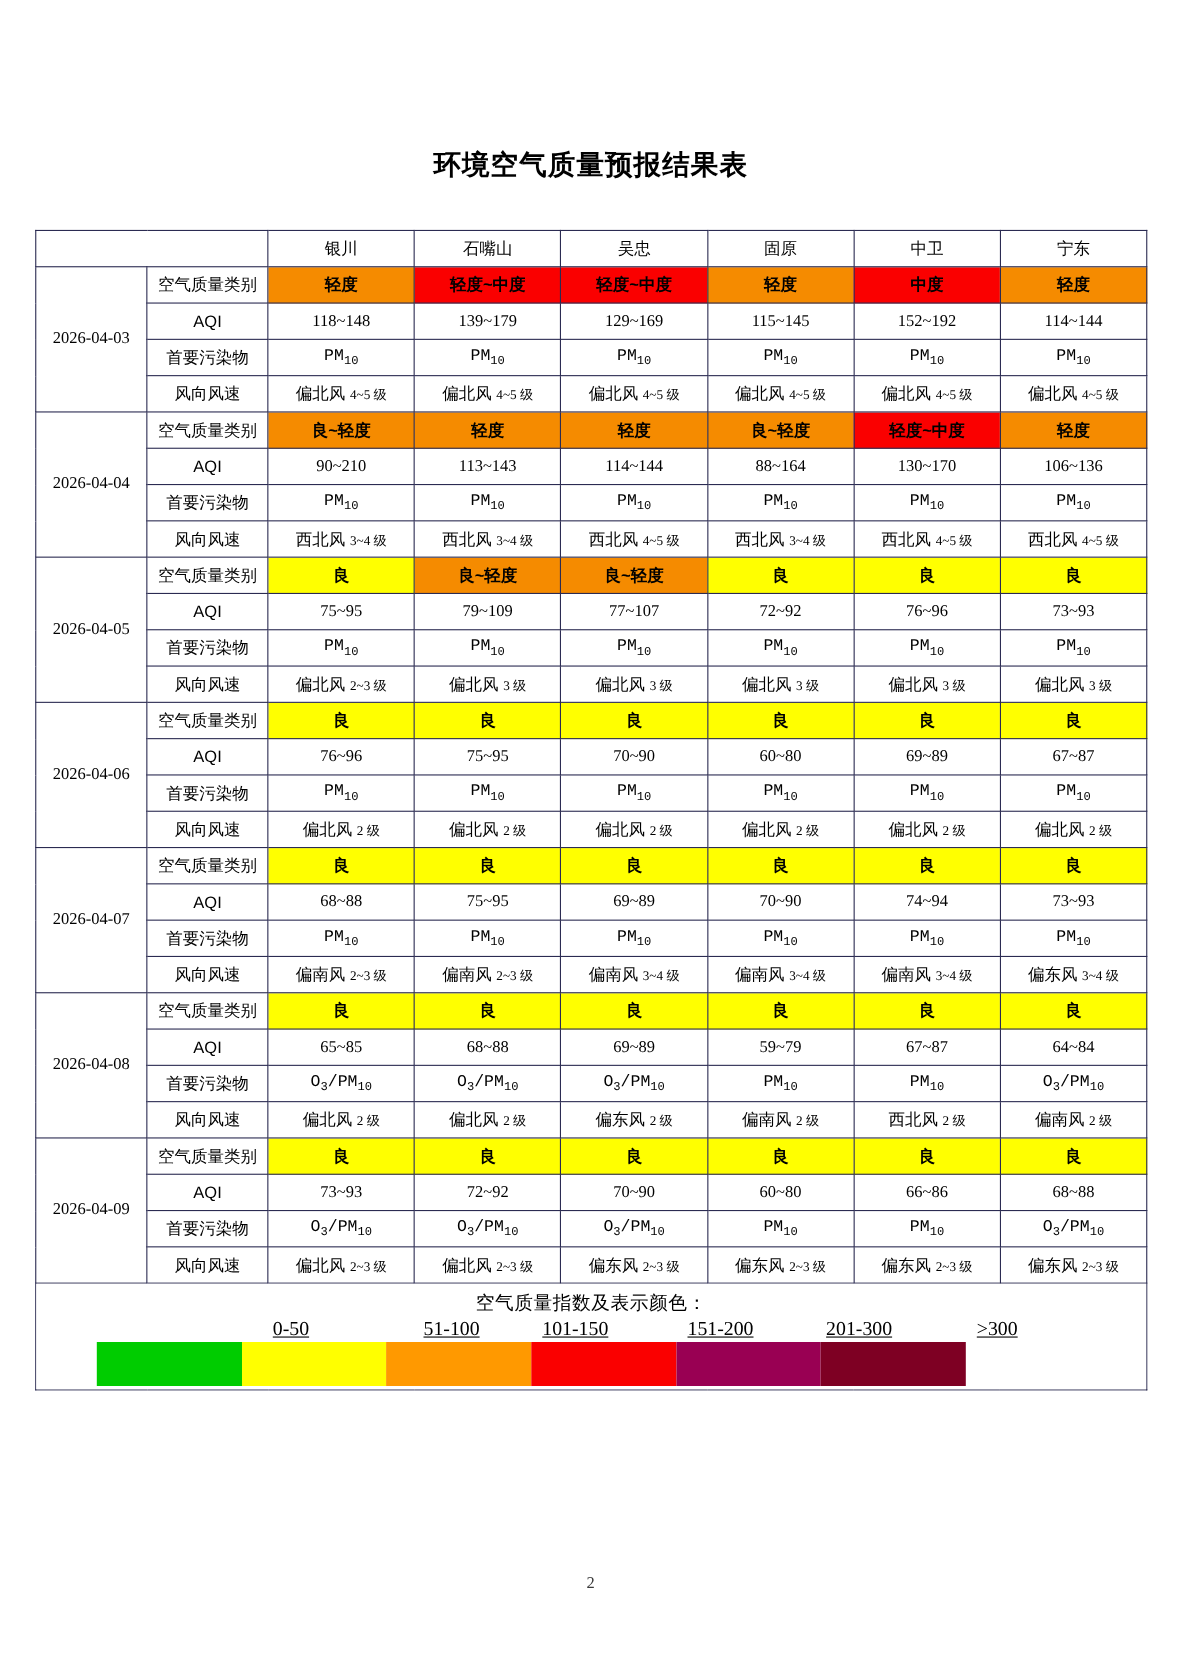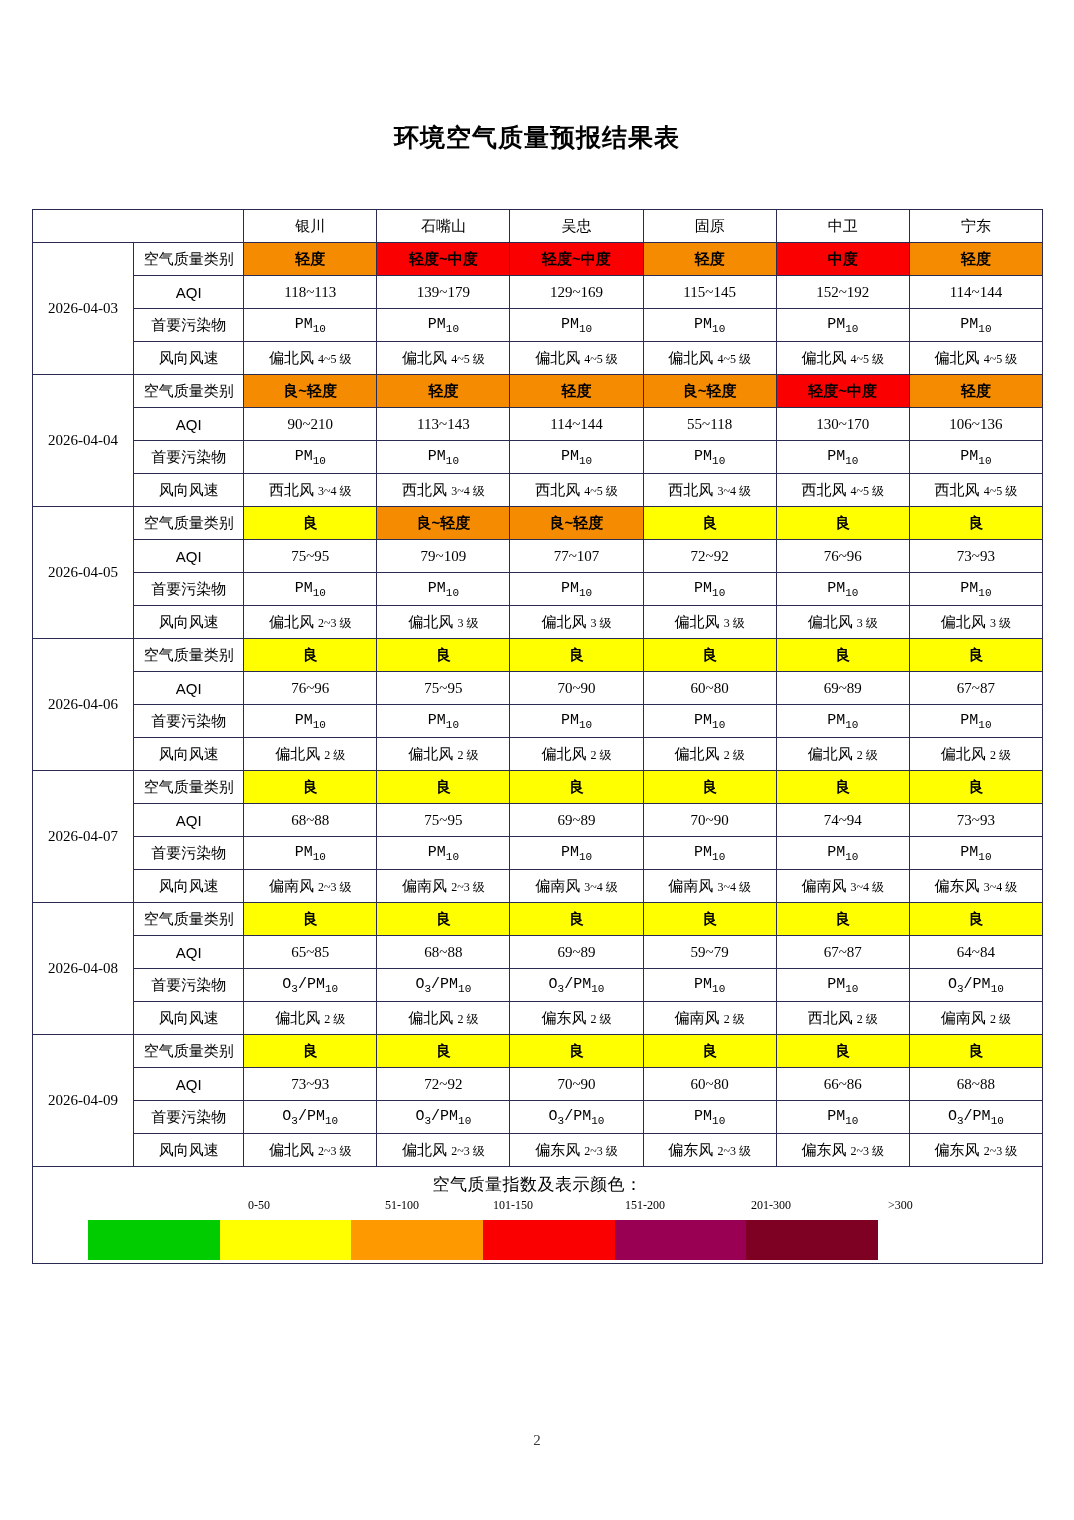--- a/index.html
+++ b/index.html
@@ -17,21 +17,21 @@
   }
   .page {
     position: absolute;
     left: 0; top: 0;
     width: 1074px;
     height: 1520px;
   }
   .doc-title {
     position: absolute;
     left: 0;
-    top: 121px;
+    top: 133px;
     width: 1074px;
     text-align: center;
     font-size: 25px;
     font-weight: bold;
     font-family: "Liberation Serif", "DejaVu Serif", serif;
     letter-spacing: 1px;
   }
   table.aqi {
     position: absolute;
     left: 32px;
@@ -103,23 +103,24 @@
     padding-top: 6px;
     letter-spacing: 0.5px;
   }
   .legend-ticks {
     position: relative;
     height: 20px;
     margin-top: 2px;
   }
   .legend-ticks span {
     position: absolute;
-    font-size: 12px;
+    font-size: 18px;
     font-family: "Liberation Serif", "DejaVu Serif", serif;
     white-space: nowrap;
+    text-decoration: underline;
   }
   .legend-bar {
     position: absolute;
     left: 55px;
     top: 53px;
     width: 790px;
     height: 40px;
     display: flex;
   }
   .legend-bar div { height: 100%; }
@@ -179,21 +180,21 @@
           <td class="row-label">空气质量类别</td>
           <td class="cat-cell" style="background: rgb(245, 139, 0);">轻度</td>
           <td class="cat-cell" style="background: rgb(250, 0, 0);">轻度~中度</td>
           <td class="cat-cell" style="background: rgb(250, 0, 0);">轻度~中度</td>
           <td class="cat-cell" style="background: rgb(245, 139, 0);">轻度</td>
           <td class="cat-cell" style="background: rgb(250, 0, 0);">中度</td>
           <td class="cat-cell" style="background: rgb(245, 139, 0);">轻度</td>
         </tr>
         <tr>
           <td class="row-label">AQI</td>
-          <td class="aqi-cell">118~113</td>
+          <td class="aqi-cell">118~148</td>
           <td class="aqi-cell">139~179</td>
           <td class="aqi-cell">129~169</td>
           <td class="aqi-cell">115~145</td>
           <td class="aqi-cell">152~192</td>
           <td class="aqi-cell">114~144</td>
         </tr>
         <tr>
           <td class="row-label">首要污染物</td>
           <td class="pol-cell">PM<sub>10</sub></td>
           <td class="pol-cell">PM<sub>10</sub></td>
@@ -219,21 +220,21 @@
           <td class="cat-cell" style="background: rgb(245, 139, 0);">轻度</td>
           <td class="cat-cell" style="background: rgb(245, 139, 0);">良~轻度</td>
           <td class="cat-cell" style="background: rgb(250, 0, 0);">轻度~中度</td>
           <td class="cat-cell" style="background: rgb(245, 139, 0);">轻度</td>
         </tr>
         <tr>
           <td class="row-label">AQI</td>
           <td class="aqi-cell">90~210</td>
           <td class="aqi-cell">113~143</td>
           <td class="aqi-cell">114~144</td>
-          <td class="aqi-cell">55~118</td>
+          <td class="aqi-cell">88~164</td>
           <td class="aqi-cell">130~170</td>
           <td class="aqi-cell">106~136</td>
         </tr>
         <tr>
           <td class="row-label">首要污染物</td>
           <td class="pol-cell">PM<sub>10</sub></td>
           <td class="pol-cell">PM<sub>10</sub></td>
           <td class="pol-cell">PM<sub>10</sub></td>
           <td class="pol-cell">PM<sub>10</sub></td>
           <td class="pol-cell">PM<sub>10</sub></td>

